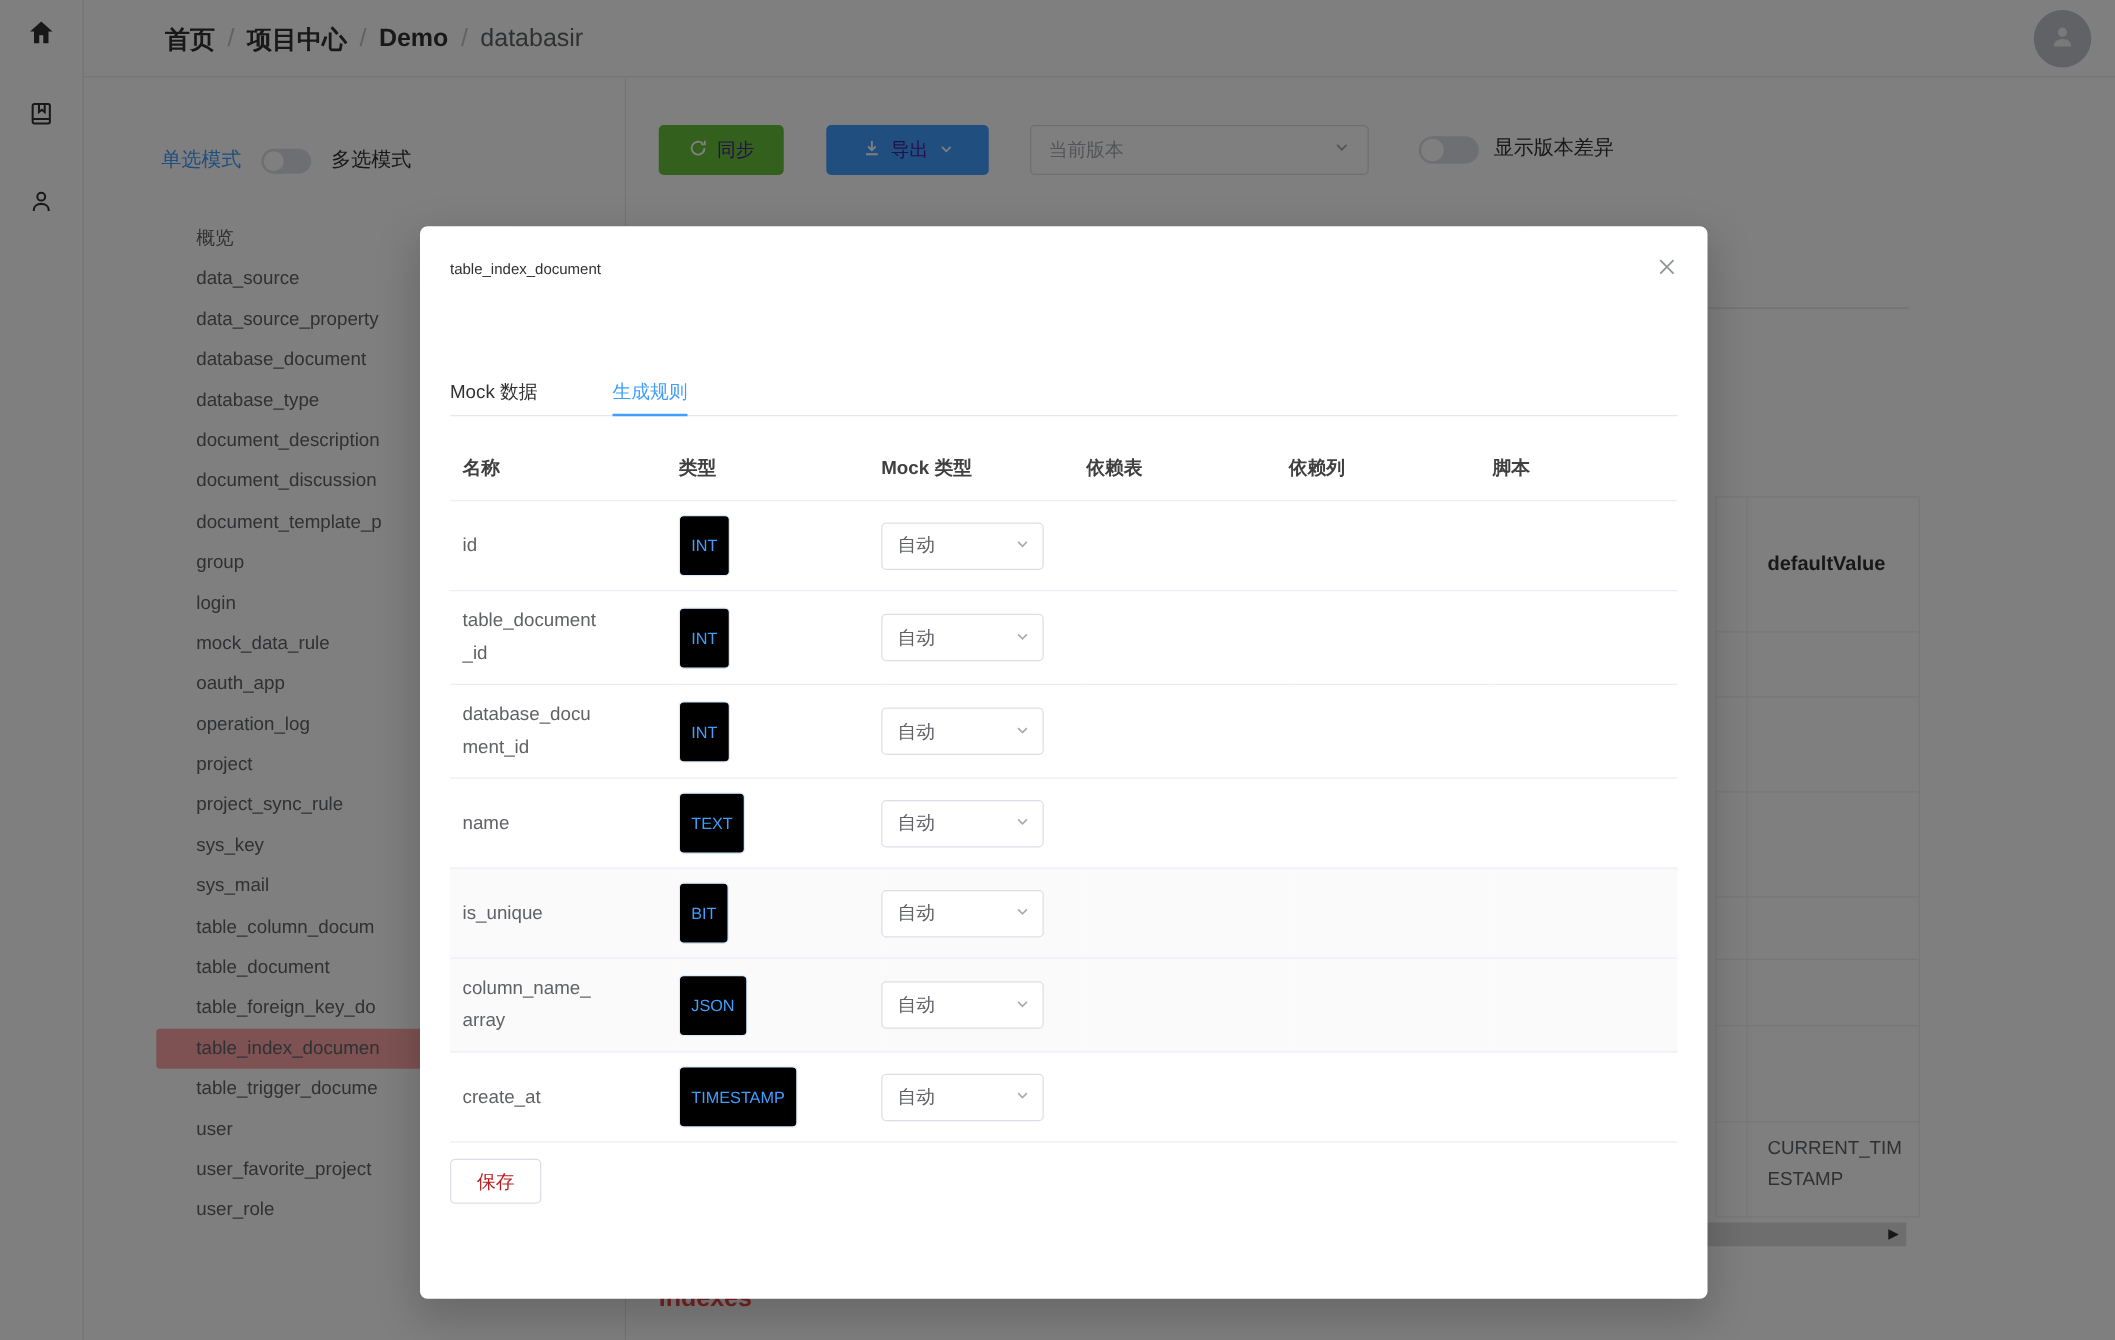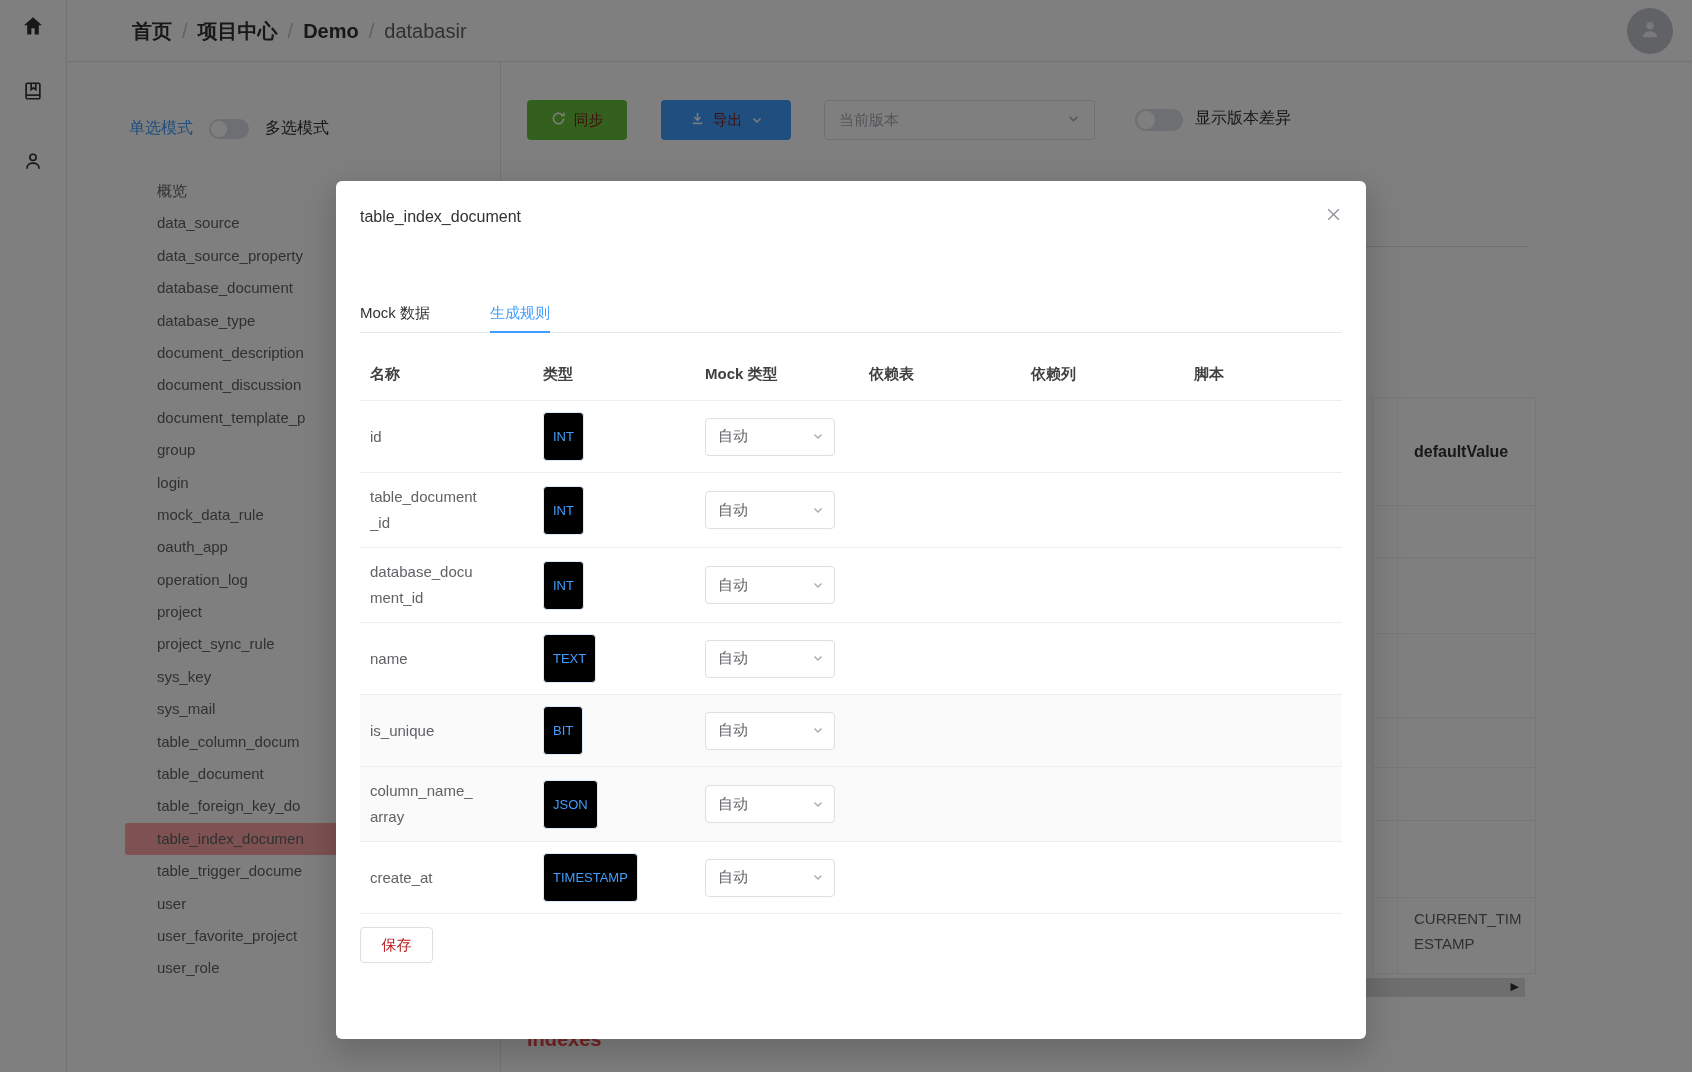--- a/index.html
+++ b/index.html
@@ -34,21 +34,21 @@
   .switch { width:40px; height:20px; border-radius:10px; background:#dcdfe6; position:relative; cursor:pointer; }
   .switch .knob { position:absolute; left:2px; top:2px; width:16px; height:16px; background:#fff; border-radius:50%; }
   .side-list { position:absolute; top:113px; left:0; right:0; }
   .side-item { height:32.4px; line-height:32.4px; margin:0 12px 0 58px; padding-left:32px;
                font-size:15px; color:#606266; border-radius:3px; white-space:nowrap;
                overflow:hidden; cursor:pointer; }
   .side-item.active { background:#fca5a5; }
   
   .main { position:absolute; left:501px; top:62px; right:0; bottom:0; background:#fff; }
   .btn { height:40px; border-radius:4px; display:inline-flex; align-items:center;
-         justify-content:center; gap:8px; font-size:15px; color:#7f1d1d; border:none; cursor:pointer; }
+         justify-content:center; gap:8px; font-size:15px; color:#4c1d95; border:none; cursor:pointer; }
   .btn-sync { position:absolute; left:26px; top:38px; width:100px; background:#67c23a; }
   .btn-export { position:absolute; left:160px; top:38px; width:130px; background:#409eff; }
   .version-select { position:absolute; left:323px; top:38px; width:271px; height:40px;
                     border:1px solid #dcdfe6; border-radius:4px; background:#fff; display:flex;
                     align-items:center; justify-content:space-between; padding:0 14px; cursor:pointer; }
   .version-placeholder { color:#a8abb2; font-size:15px; }
   .diff-switch { position:absolute; left:634px; top:47px; width:48px; height:22px;
                  border-radius:11px; background:#dcdfe6; cursor:pointer; }
   .diff-switch .knob { position:absolute; left:2px; top:2px; width:18px; height:18px; background:#fff; border-radius:50%; }
   .diff-label { position:absolute; left:694px; top:46px; font-size:16px; color:#303133; }
@@ -60,21 +60,21 @@
              font-size:15px; color:#606266; padding:8px 8px 0 16px; line-height:25px;
              word-break:break-all; overflow:hidden; }
   .bg-cell.hdr { font-size:16px; font-weight:bold; color:#303133; display:flex; align-items:center; padding-top:0; }
   .scroll-strip { position:absolute; left:20px; top:916px; width:1004px; height:19px; background:#dcdcdc; cursor:pointer; }
   .scroll-arrow { position:absolute; right:6px; top:2px; font-size:11px; color:#303133; }
   .indexes { position:absolute; left:26px; top:966px; font-size:20px; font-weight:bold; color:#ef4444; }
   
   .overlay { position:absolute; inset:0; background:rgba(0,0,0,0.5); z-index:10; }
   .modal { position:absolute; left:336px; top:181px; width:1030px; height:858px; background:#fff;
            border-radius:6px; z-index:11; box-shadow:0 12px 32px 4px rgba(0,0,0,0.18); }
-  .modal-title { position:absolute; left:24px; top:27px; font-size:16px; color:#303133;text-align:right; }
+  .modal-title { position:absolute; left:24px; top:27px; font-size:12px; color:#303133;text-align:right; }
   .modal-close { position:absolute; right:22px; top:24px; width:22px; height:22px; cursor:pointer;
                  display:flex; align-items:center; justify-content:center; }
   .tabs { position:absolute; left:24px; right:24px; top:113px; height:39px;
           border-bottom:1px solid #e4e7ed; display:flex; gap:60px; }
   .tab { font-size:15px; color:#303133; height:100%; display:flex; align-items:center;
          cursor:pointer; position:relative; }
   .tab.active { color:#409eff; }
   .tab.active::after { content:""; position:absolute; left:0; right:0; bottom:-1px; height:2px; background:#409eff; }
   .mtable { position:absolute; left:24px; top:164px; }
   .mtable table { table-layout:fixed; width:982px; border-collapse:collapse; }

